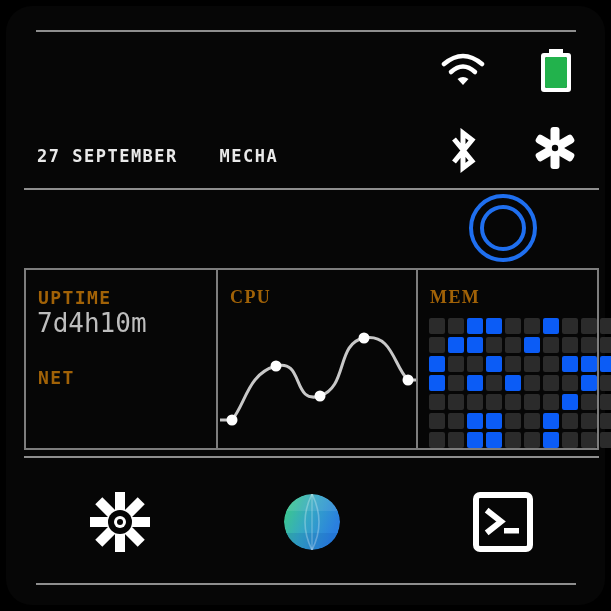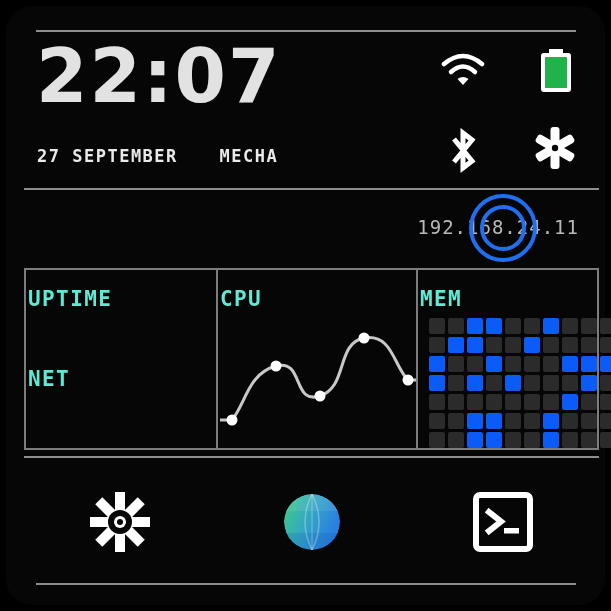--- a/index.html
+++ b/index.html
@@ -30,26 +30,26 @@
   
   #clickring{position:absolute;left:463px;top:188px;width:68px;height:68px;
              border:4px solid #1f6fef;border-radius:50%;box-sizing:border-box;}
   #clickring-inner{position:absolute;left:474px;top:199px;width:46px;height:46px;
              border:4px solid #1f6fef;border-radius:50%;box-sizing:border-box;}
 
   
   #panels{position:absolute;left:18px;top:262px;width:575px;height:182px;
           border:2px solid #7d7d7d;box-sizing:border-box;display:flex;}
   .panel{position:relative;height:100%;box-sizing:border-box;}
-  .panel + .panel{border-left:2px solid #7d7d7d;}
+  .panel + .panel{border-left:2px solid #7d7d7d;font-family:Liberation Serif, serif;}
   #p-stats{width:190px;}
   #p-cpu{width:200px;}
   #p-mem{flex:1;}
-  .plabel{position:absolute;left:2px;font-size:21px;font-weight:bold;
-          color:#5eead4;letter-spacing:1.4px;}
+  .plabel{position:absolute;left:12px;font-size:18px;font-weight:bold;
+          color:#a16207;letter-spacing:1.4px;}
   .pvalue{position:absolute;left:11px;font-size:26px;color:#bdbdbd;letter-spacing:0px;}
 
   #lbl-uptime{top:17px;} #val-uptime{top:38px;}
   #lbl-net{top:97px;}    #val-net{top:118px;}
   #lbl-cpu{top:17px;}    #lbl-mem{top:17px;}
 
   #cpusvg{position:absolute;left:0;top:0;}
   #memgrid{position:absolute;left:11px;top:48px;display:grid;
            grid-template-columns:repeat(10,16px);grid-auto-rows:16px;gap:3px;}
   .cell{width:16px;height:16px;border-radius:2px;background:#2b2b2b;}
@@ -60,21 +60,20 @@
         display:flex;align-items:center;}
   .dockitem{flex:1;display:flex;align-items:center;justify-content:center;height:100%;}
 </style>
 </head>
 <body>
 
 <div id="device">
 
   <div class="hline" style="left:30px;top:24px;width:540px;"></div>
 
-  <div id="clock">22:07</div>
   <div id="datewrap">
     <span>27 SEPTEMBER</span>
     <span id="weekday">MECHA</span>
   </div>
 
   <div class="statusicon" style="left:434px;top:46px;">
     <svg width="46" height="36" viewBox="0 0 46 36">
       <path d="M4 12 Q23 -4 42 12" stroke="#fff" stroke-width="4.5" fill="none" stroke-linecap="round"></path>
       <path d="M11 20 Q23 9 35 20" stroke="#fff" stroke-width="4.5" fill="none" stroke-linecap="round"></path>
       <path d="M17.5 27 L23 33 L28.5 27 Q23 23 17.5 27 Z" fill="#fff"></path>
@@ -103,29 +102,29 @@
         <rect x="17.5" y="1" width="9" height="42" rx="3" transform="rotate(60 22 22)"></rect>
         <rect x="17.5" y="1" width="9" height="42" rx="3" transform="rotate(120 22 22)"></rect>
       </g>
       <circle cx="22" cy="22" r="7.5" fill="#fff"></circle>
       <circle cx="22" cy="22" r="3.2" fill="#060606"></circle>
     </svg>
   </div>
 
   <div class="hline" style="left:18px;top:182px;width:575px;"></div>
 
-  <div id="ipaddr">192.168.24.11</div>
 
   <div id="clickring"></div>
   <div id="clickring-inner"></div>
 
   <div id="panels">
 
     <div class="panel" id="p-stats">
       <div class="plabel" id="lbl-uptime">UPTIME</div>
+      <div class="pvalue" id="val-uptime">7d4h10m</div>
       <div class="plabel" id="lbl-net">NET</div>
     </div>
 
     <div class="panel" id="p-cpu">
       <div class="plabel" id="lbl-cpu">CPU</div>
       <svg id="cpusvg" width="198" height="180" viewBox="0 0 198 180">
           <path d="M2,150 L14,150" stroke="#c8c8c8" stroke-width="3" fill="none"></path>
           <path d="M190,110 L204,110" stroke="#c8c8c8" stroke-width="3" fill="none"></path>
           <path d="M14,150 C28.08,132.72 29.84,103.68 58,96 C86.16,88.32 73.84,134.96 102,126 C130.16,117.03999999999999 117.84,73.12 146,68 C174.16,62.88 175.92,96.56 190,110" stroke="#c8c8c8" stroke-width="3" fill="none" stroke-linecap="round"></path>
           <circle cx="14" cy="150" r="5.5" fill="#ffffff"></circle>

